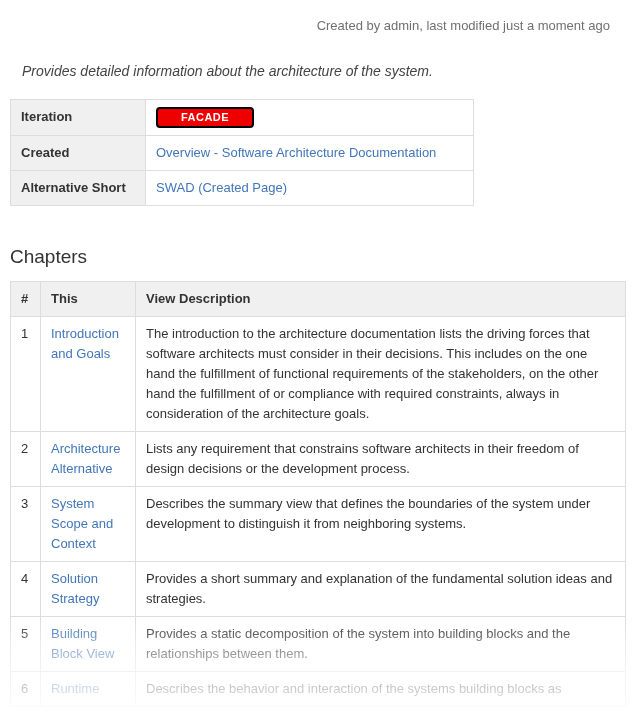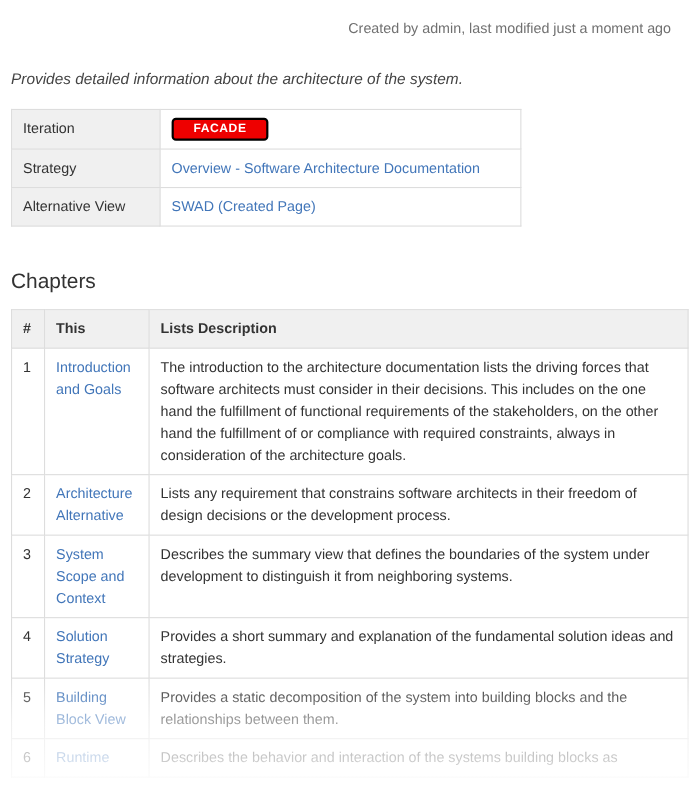--- a/index.html
+++ b/index.html
@@ -19,30 +19,30 @@
     font-family:"Liberation Sans", sans-serif;
     font-size:13px;line-height:20px;
   }
   .page{padding:0 10px;}
 
   .page-title{
     font-size:27px;line-height:32px;font-weight:normal;
     color:var(--text);margin:7px 0 6px 0;
   }
   .byline{font-size:13px;color:var(--muted);margin:16px;text-align:right;}
-  .intro{font-size:14px;font-style:italic;color:#444444;margin:25px 0 0 0;}
+  .intro{font-size:14px;font-style:italic;color:#444444;margin:25px 0 0 12px;}
 
   table{border-collapse:collapse;}
   th,td{border:1px solid var(--border);padding:7px 10px;vertical-align:top;text-align:left;}
 
   .meta-table{margin-top:18px;width:464px;table-layout:fixed;}
-  .meta-table th{width:135px;background:var(--header-bg);font-weight:normal;color:var(--text);}
+  .meta-table th{width:135px;background:var(--header-bg);font-weight:bold;color:var(--text);}
 
   .status-badge{
-    display:inline-block;width:88px;text-align:center;
+    display:inline-block;width:98px;text-align:center;
     background:var(--badge-bg);color:var(--badge-text);
     border:2px solid #000000;border-radius:4px;
     font-size:11px;font-weight:bold;letter-spacing:.5px;
     line-height:15px;padding:1px 0;vertical-align:middle;
   }
 
   a.link{color:var(--link);text-decoration:none;cursor:pointer;margin-top:27px;}
 
   .section-heading{
     font-size:19px;line-height:26px;font-weight:normal;
@@ -73,47 +73,47 @@
 
   <table class="meta-table">
     <tbody>
       <tr>
         <th>Iteration</th>
         <td>
           <span class="status-badge">FACADE</span>
         </td>
       </tr>
       <tr>
-        <th>Strategy</th>
+        <th>Created</th>
         <td>
           <a class="link">Overview - Software Architecture Documentation</a>
         </td>
       </tr>
       <tr>
-        <th>Alternative View</th>
+        <th>Alternative Short</th>
         <td>
           <a class="link">SWAD (Created Page)</a>
         </td>
       </tr>
     </tbody>
   </table>
 
   <h2 class="section-heading">Chapters</h2>
 
   <table class="chapters-table">
     <colgroup>
         <col class="col-num">
         <col class="col-name">
         <col>
       </colgroup>
     <thead>
       <tr>
         <th>#</th>
         <th>This</th>
-        <th>Lists Description</th>
+        <th>View Description</th>
       </tr>
     </thead>
     <tbody>
       <tr>
         <td>1</td>
         <td><a class="link">Introduction and Goals</a></td>
         <td>The introduction to the architecture documentation lists the driving forces that software architects must consider in their decisions. This includes on the one hand the fulfillment of functional requirements of the stakeholders, on the other hand the fulfillment of or compliance with required constraints, always in consideration of the architecture goals.</td>
       </tr>
       <tr>
         <td>2</td>

